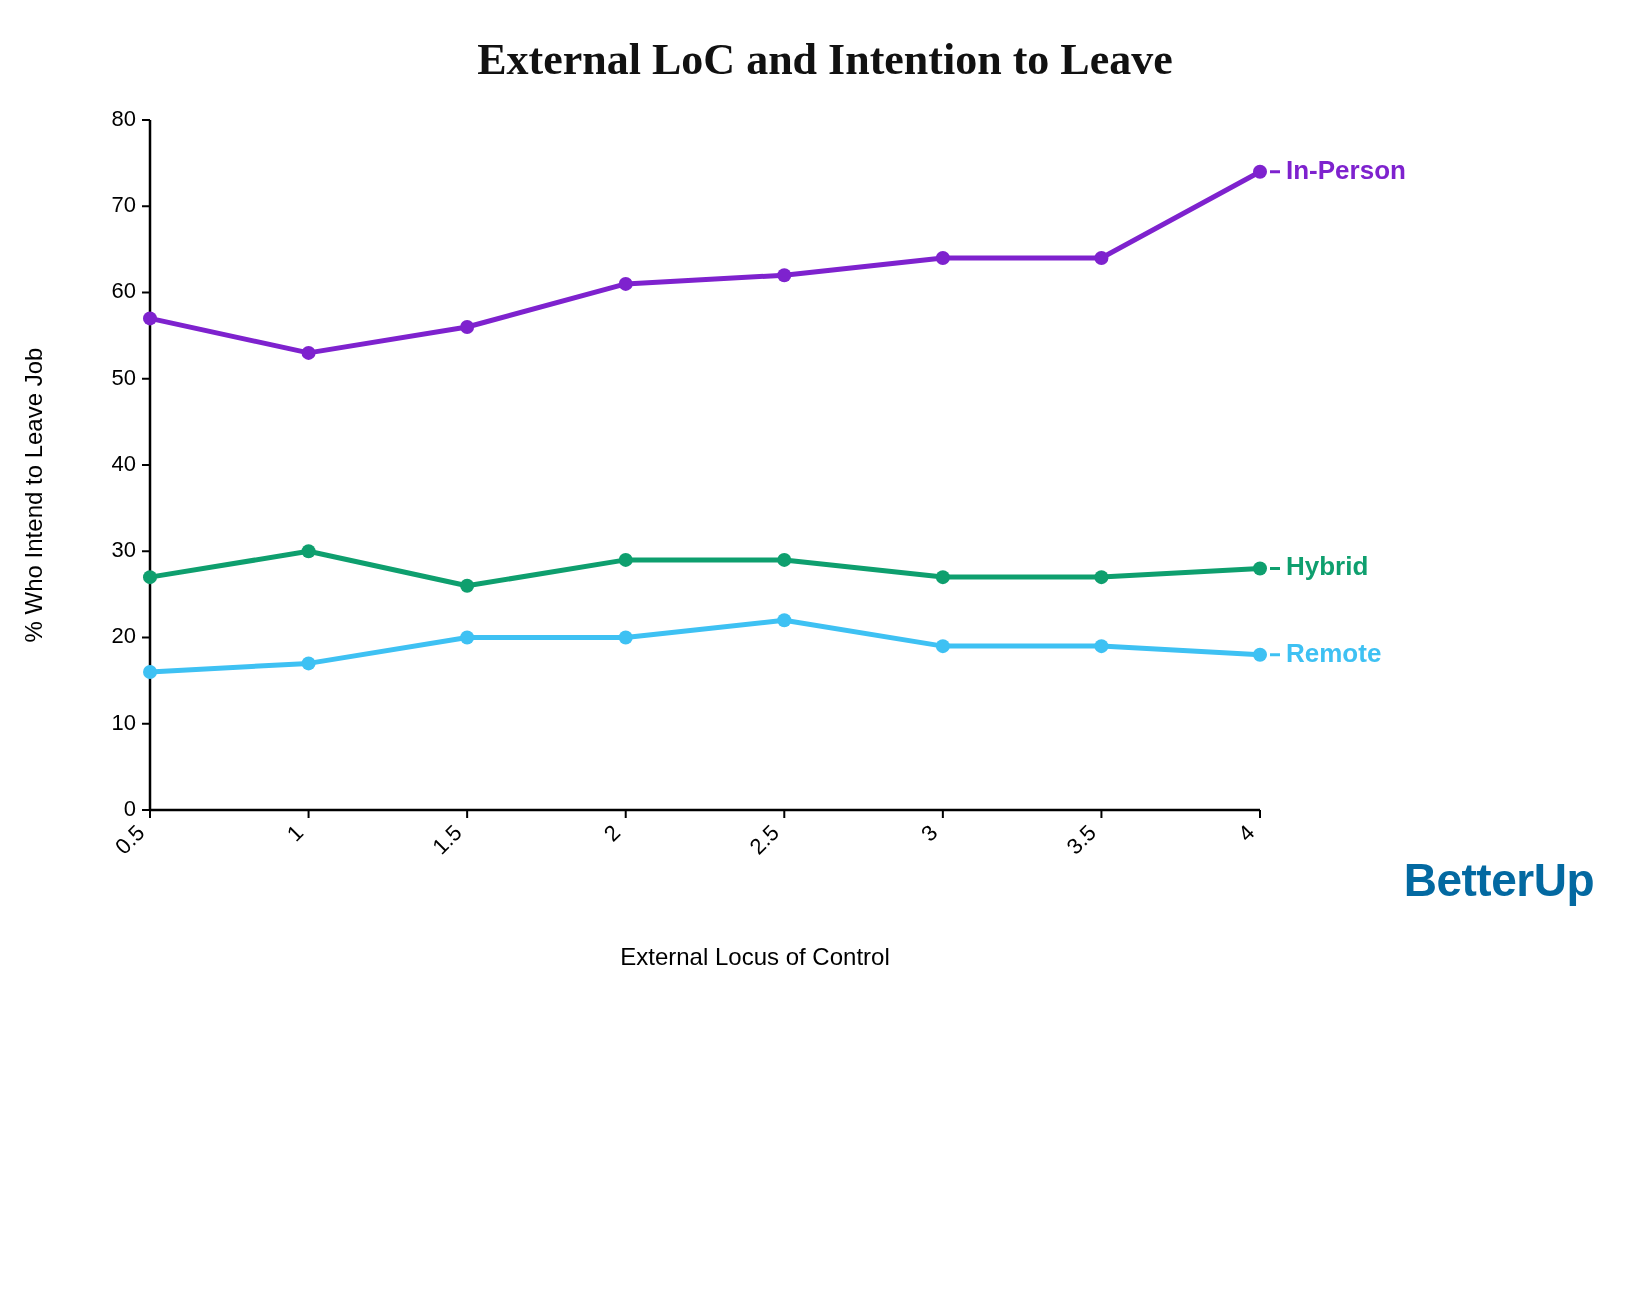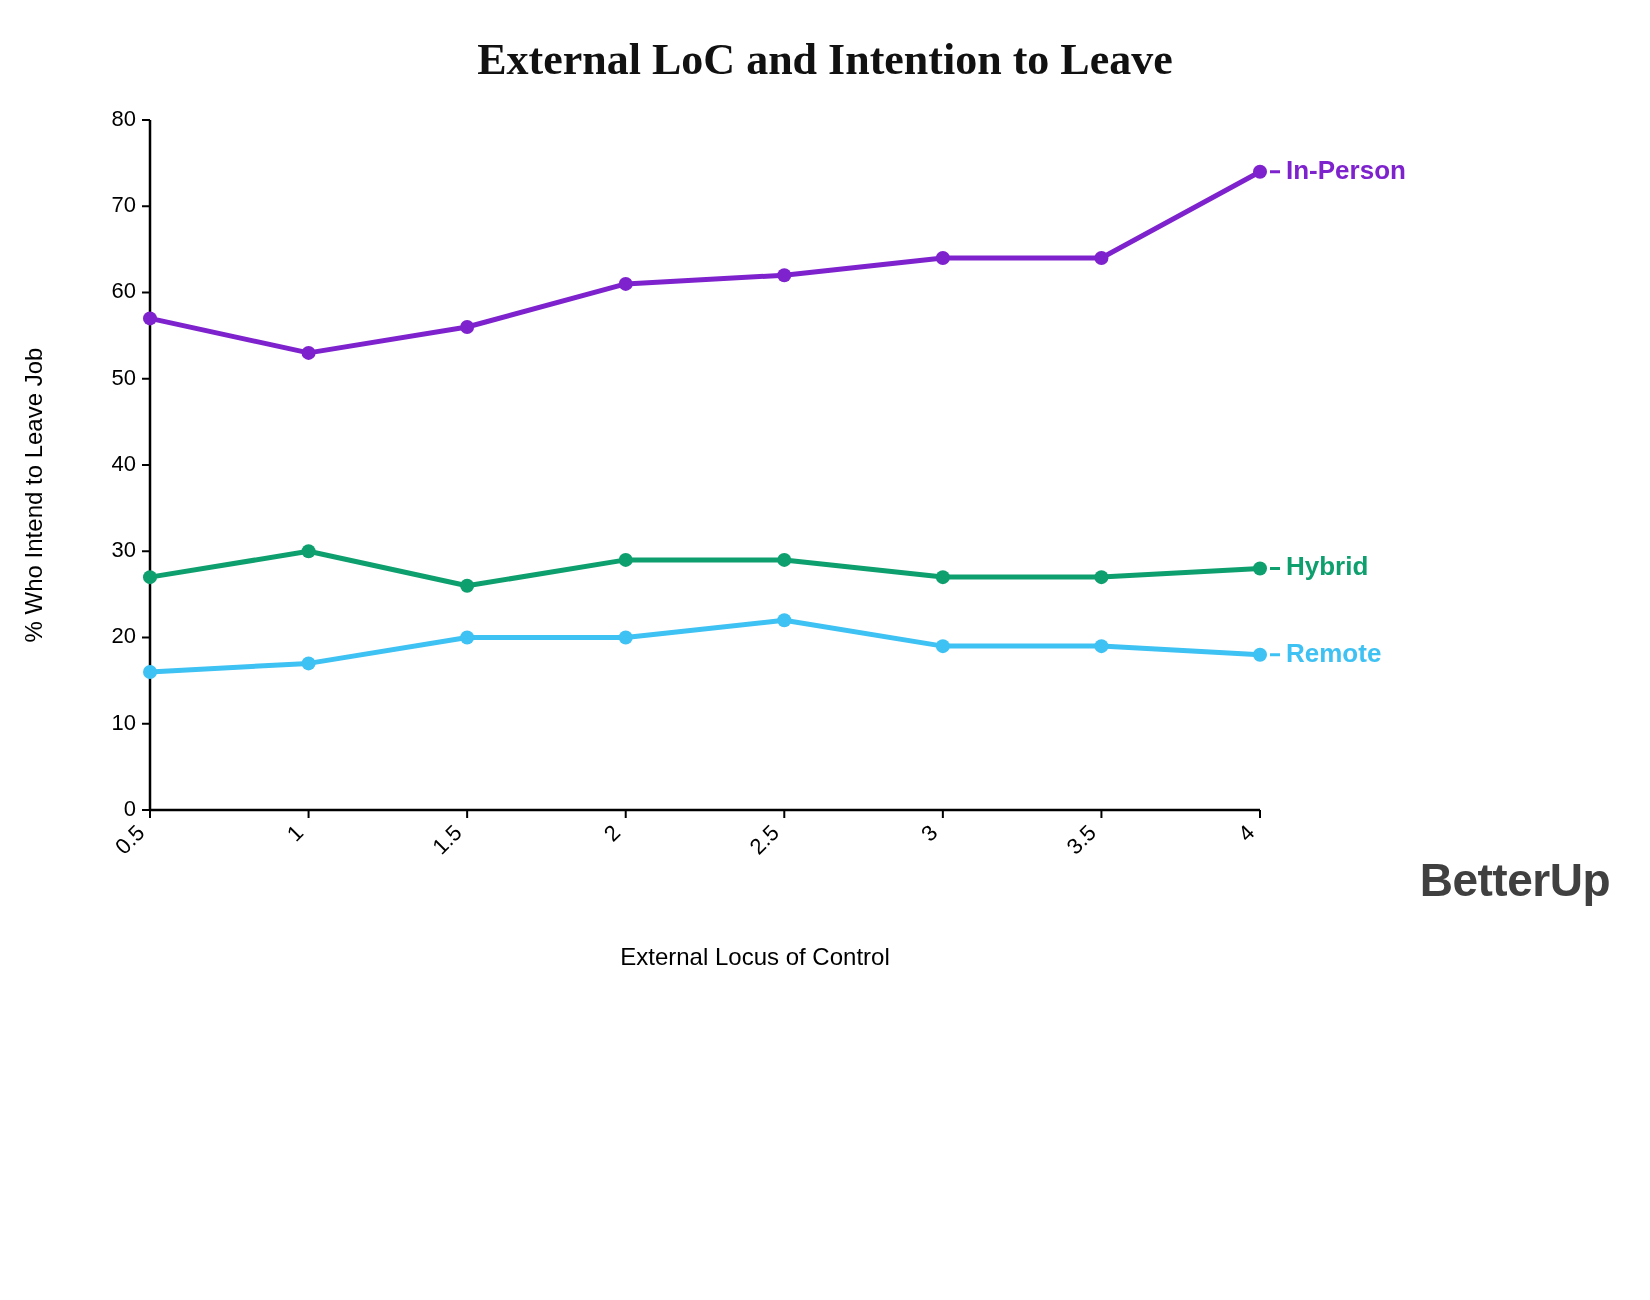--- a/index.html
+++ b/index.html
@@ -61,26 +61,26 @@
   .series-line { fill: none; stroke-width: 5; stroke-linejoin: round; }
   .series-point { stroke-width: 0; }
   .series-label {
     font-family: -apple-system, BlinkMacSystemFont, 'Segoe UI', Arial, sans-serif;
     font-size: 26px;
     font-weight: 700;
     dominant-baseline: middle;
   }
   .brand {
     position: absolute;
-    right: 40px;
+    right: 56px;
     bottom: 190px;
     font-family: -apple-system, BlinkMacSystemFont, 'Segoe UI', Arial, sans-serif;
     font-weight: 800;
     font-size: 46px;
-    color: #404040;
+    color: #0369a1;
     letter-spacing: -0.5px;
   }
 </style>
 </head>
 <body>
 
 <div class="chart-container">
   <div class="title">External LoC and Intention to Leave</div>
 
   <div class="plot-area">

